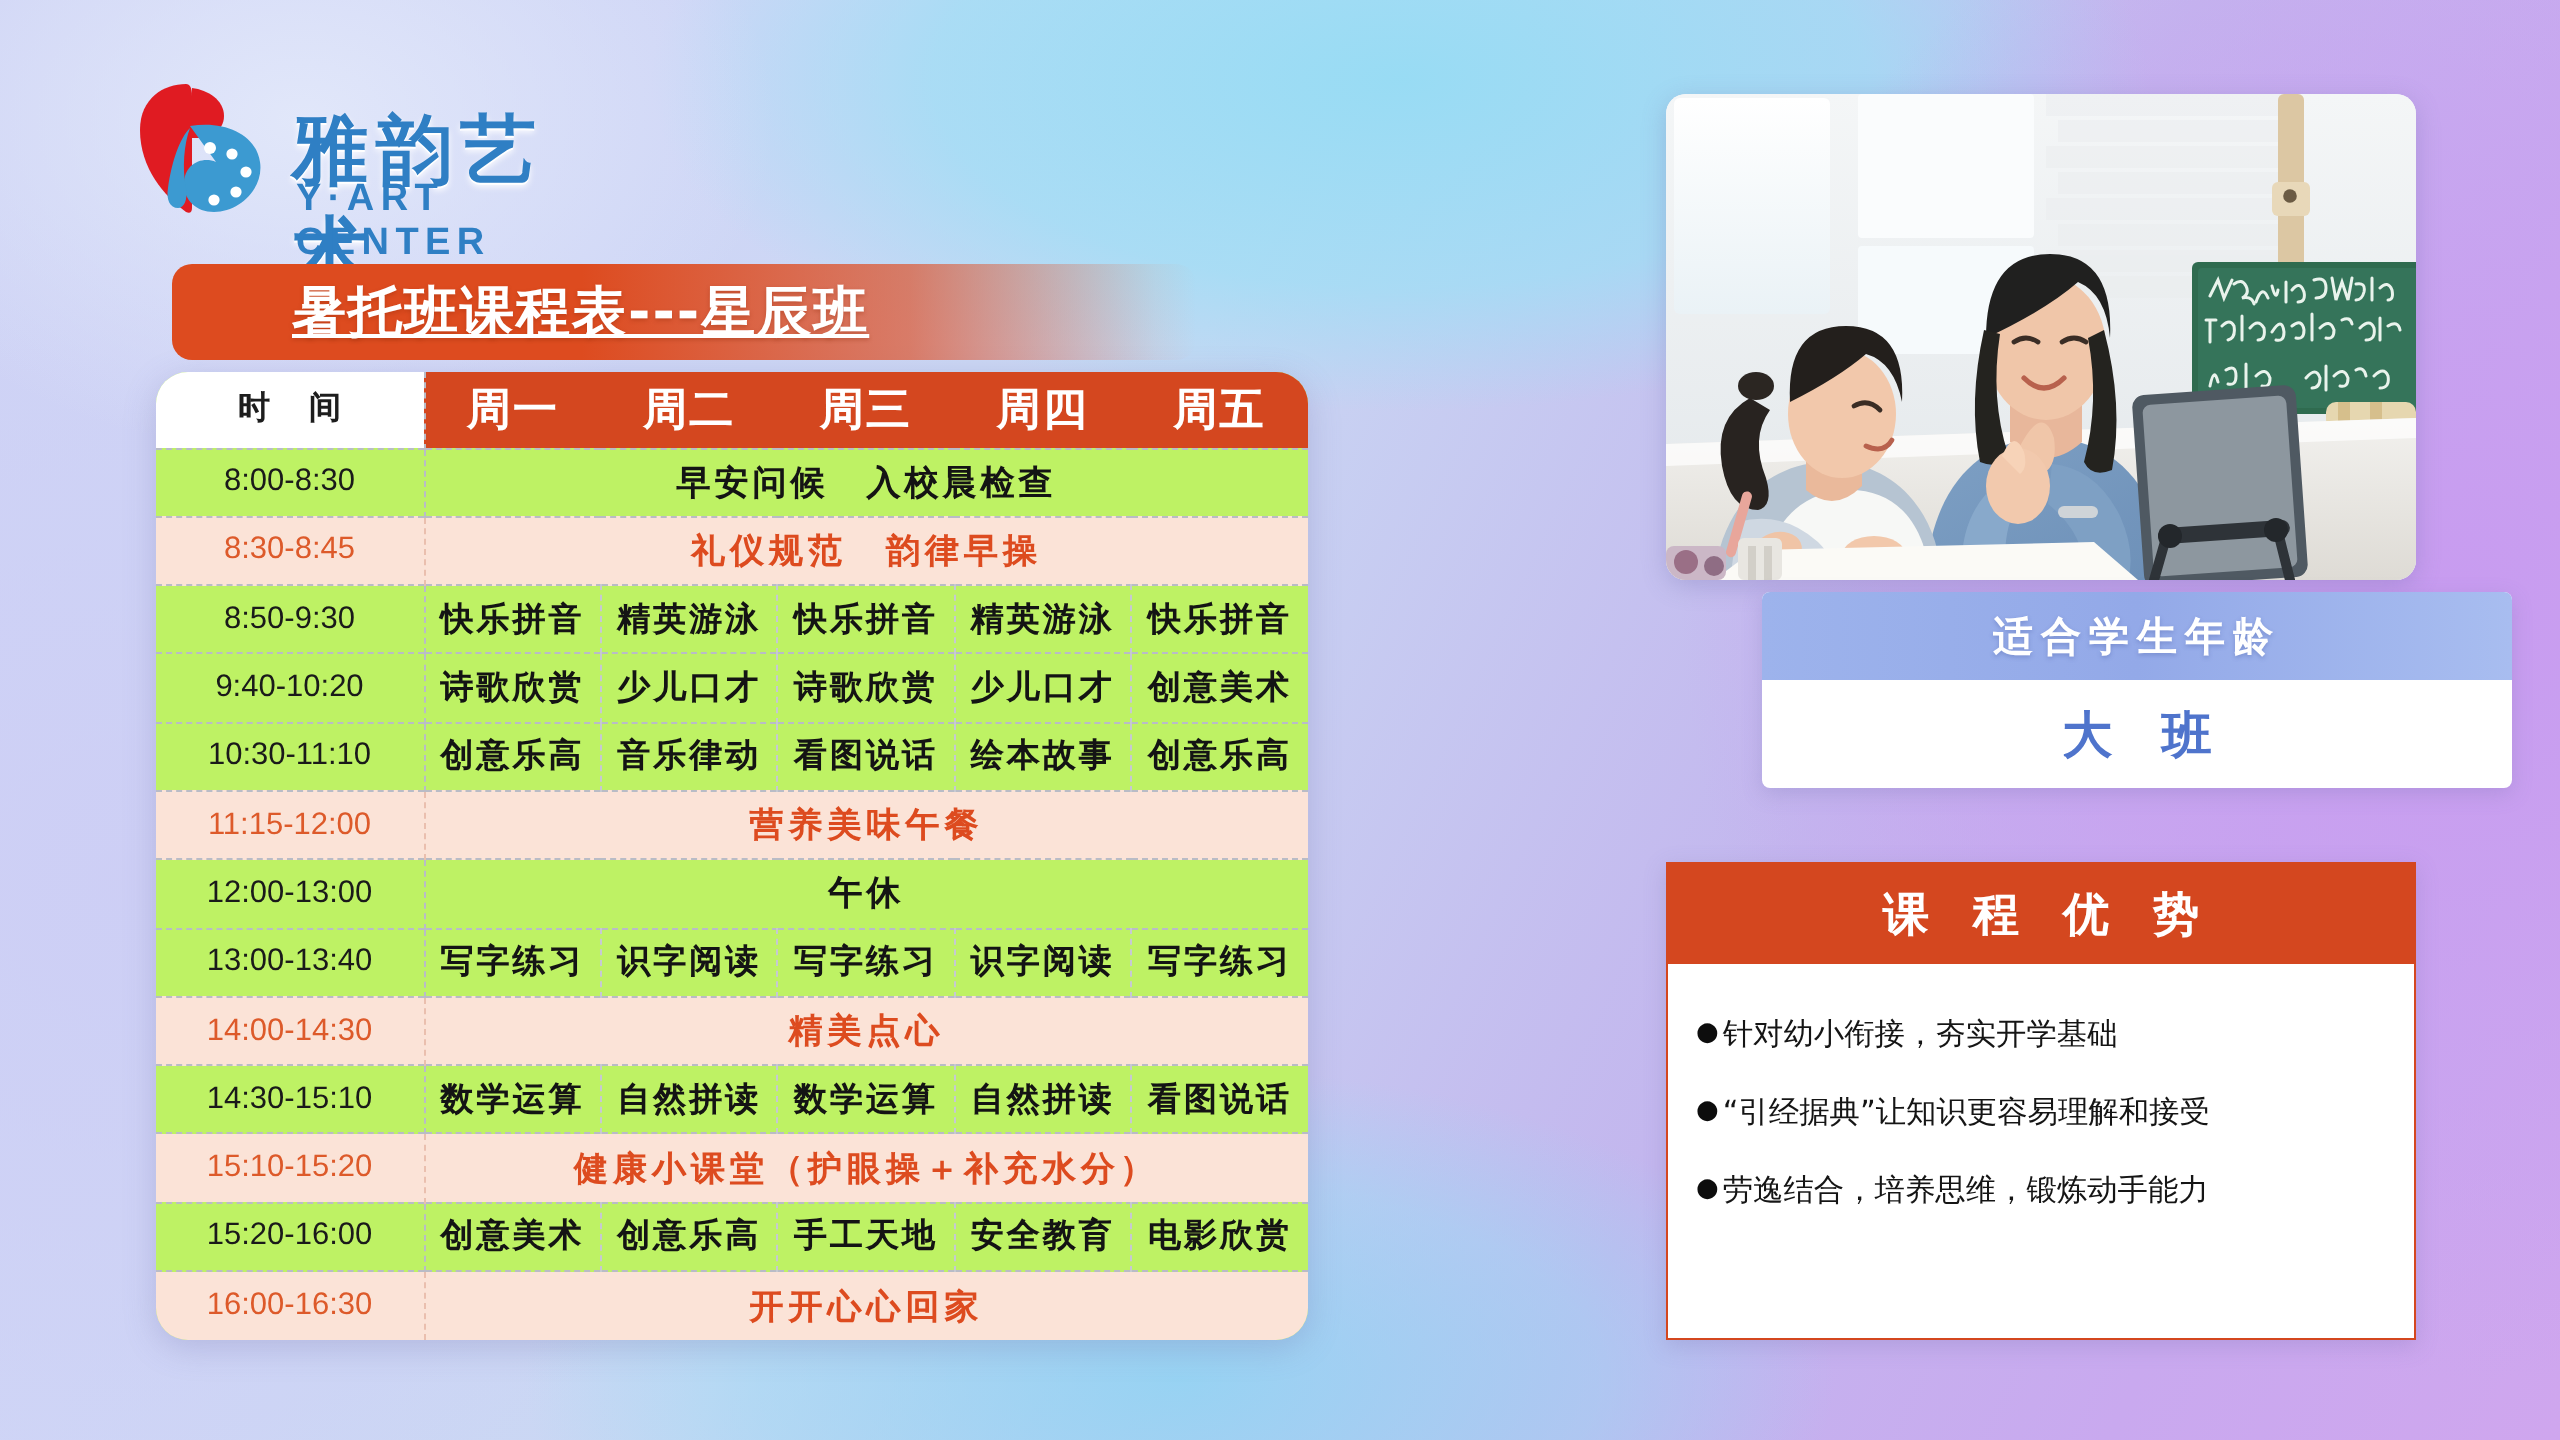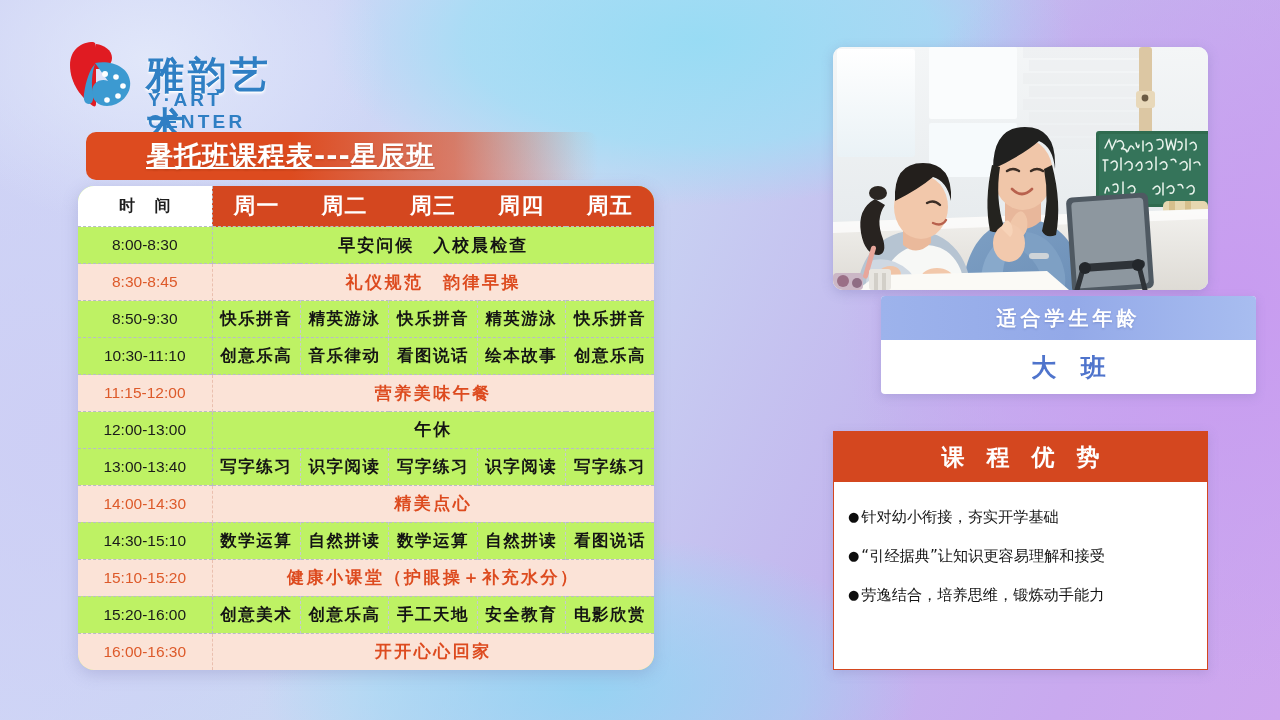--- a/index.html
+++ b/index.html
@@ -233,20 +233,28 @@
           <td class="time">8:30-8:45</td>
           <td class="span" colspan="5">礼仪规范　韵律早操</td>
         </tr>
         <tr class="row">
           <td class="time">8:50-9:30</td>
           <td class="cell">快乐拼音</td>
           <td class="cell">精英游泳</td>
           <td class="cell">快乐拼音</td>
           <td class="cell">精英游泳</td>
           <td class="cell last">快乐拼音</td>
+        </tr>
+        <tr class="row">
+          <td class="time">9:40-10:20</td>
+          <td class="cell">诗歌欣赏</td>
+          <td class="cell">少儿口才</td>
+          <td class="cell">诗歌欣赏</td>
+          <td class="cell">少儿口才</td>
+          <td class="cell last">创意美术</td>
         </tr>
         <tr class="row">
           <td class="time">10:30-11:10</td>
           <td class="cell">创意乐高</td>
           <td class="cell">音乐律动</td>
           <td class="cell">看图说话</td>
           <td class="cell">绘本故事</td>
           <td class="cell last">创意乐高</td>
         </tr>
         <tr class="row hl">

